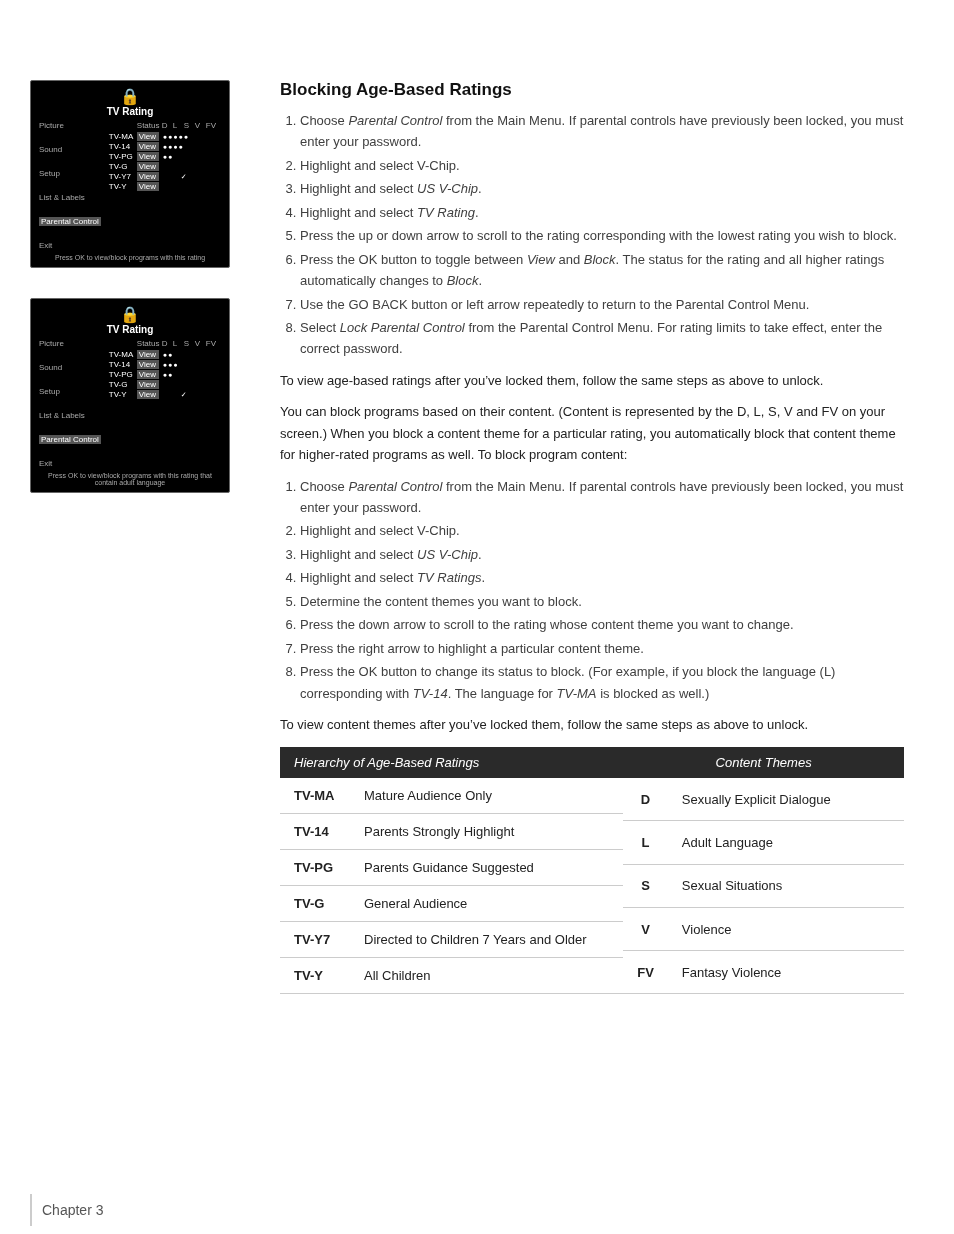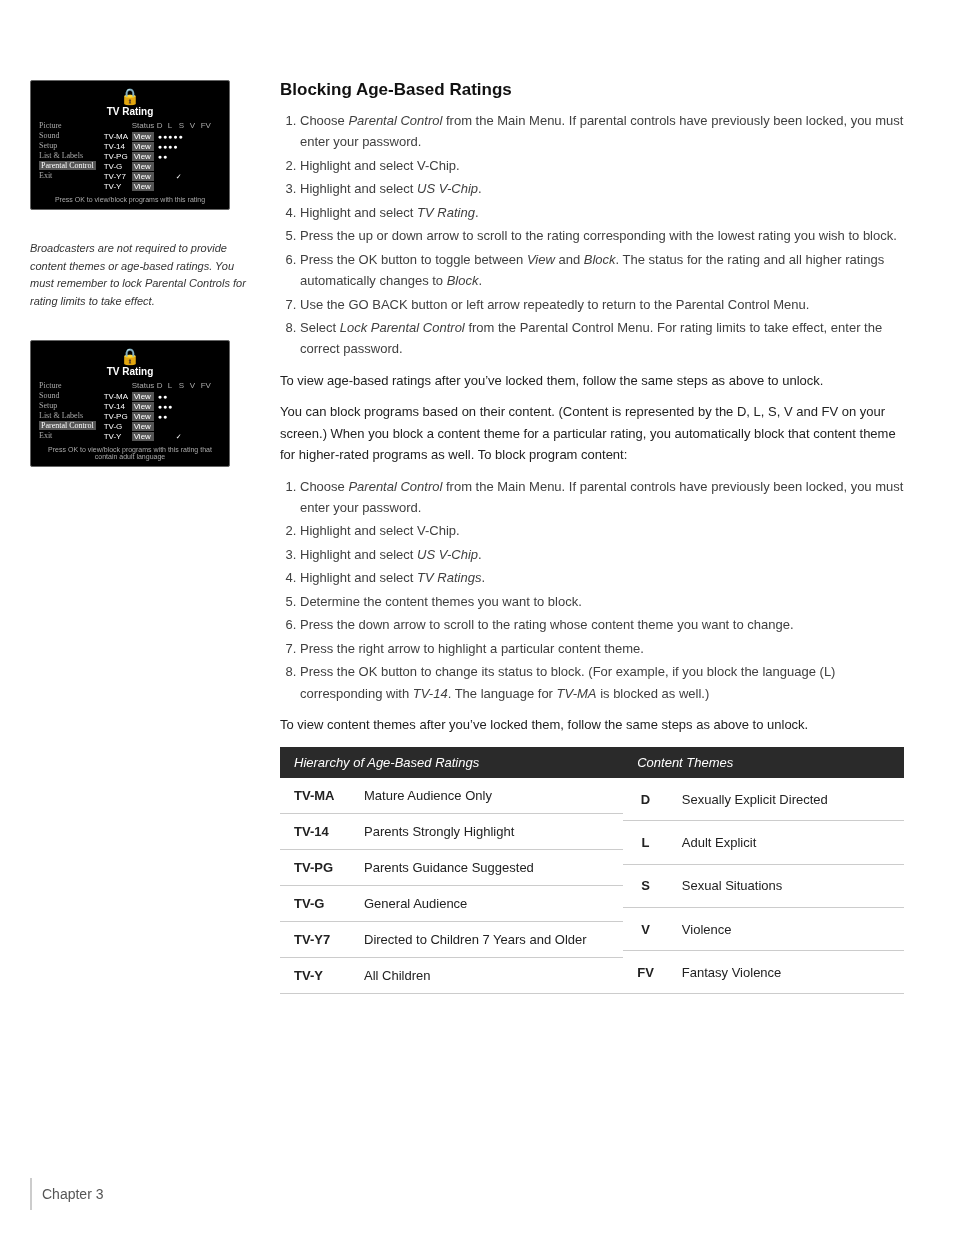--- a/index.html
+++ b/index.html
@@ -57,23 +57,22 @@
       margin-bottom: 4px;
       color: #fff;
     }
     .tv-rating-box .menu-left {
       display: flex;
       gap: 8px;
     }
     .tv-rating-box .menu-items {
       display: flex;
       flex-direction: column;
-      gap: 1px;
+      gap: 15px;
       font-size: 8px;
-      font-family: Liberation Serif, serif;
     }
     .tv-rating-box .menu-items .item {
       color: #aaa;
     }
     .tv-rating-box .menu-items .item.selected {
       color: #fff;
       background: #555;
       padding: 0 2px;
     }
     .tv-rating-box .ratings-table {
@@ -206,21 +205,21 @@
       flex: 0.9;
       border-collapse: collapse;
       font-size: 13px;
     }
     .content-themes-table thead tr th {
       background: #2a2a2a;
       color: #fff;
       font-style: italic;
       font-weight: normal;
       padding: 8px 14px;
-      text-align: left;
+      text-align: center;
       font-size: 13px;
     }
     .content-themes-table tbody tr td {
       padding: 10px 14px;
       vertical-align: middle;
       border-bottom: 1px solid #ccc;
     }
     .content-themes-table tbody tr td:first-child {
       font-weight: bold;
       white-space: nowrap;
@@ -228,21 +227,21 @@
       width: 35px;
       text-align: center;
     }
     .content-themes-table tbody tr td:last-child {
       font-size: 13px;
     }
 
     
     .chapter-footer {
       position: absolute;
-      bottom: 24px;
+      bottom: 8px;
       left: 30px;
       display: flex;
       align-items: center;
       gap: 0;
     }
     .chapter-footer .vertical-line {
       width: 2px;
       height: 32px;
       background: #ccc;
       margin-right: 10px;
@@ -306,21 +305,20 @@
           </div>
           <div class="data-row">
             <span class="rating-code">TV-Y</span>
             <span class="status">View</span>
           </div>
         </div>
       </div>
       <div class="footer-note">Press OK to view/block programs with this rating</div>
     </div>
 
-    <div class="sidebar-note">Broadcasters are not required to provide content themes or age-based ratings. You must remember to lock Parental Controls for rating limits to take effect.</div>
 
     <div class="tv-rating-box">
       <div class="lock-icon">🔒</div>
       <div class="title-bar">TV Rating</div>
       <div class="menu-left">
         <div class="menu-items">
           <div class="item">Picture</div>
           <div class="item">Sound</div>
           <div class="item">Setup</div>
           <div class="item">List &amp; Labels</div>
@@ -437,25 +435,25 @@
 
       <table class="content-themes-table">
         <thead>
           <tr>
             <th colspan="2">Content Themes</th>
           </tr>
         </thead>
         <tbody>
         <tr>
               <td>D</td>
-              <td>Sexually Explicit Directed</td>
+              <td>Sexually Explicit Dialogue</td>
             </tr>
             <tr>
               <td>L</td>
-              <td>Adult Explicit</td>
+              <td>Adult Language</td>
             </tr>
             <tr>
               <td>S</td>
               <td>Sexual Situations</td>
             </tr>
             <tr>
               <td>V</td>
               <td>Violence</td>
             </tr>
             <tr>

